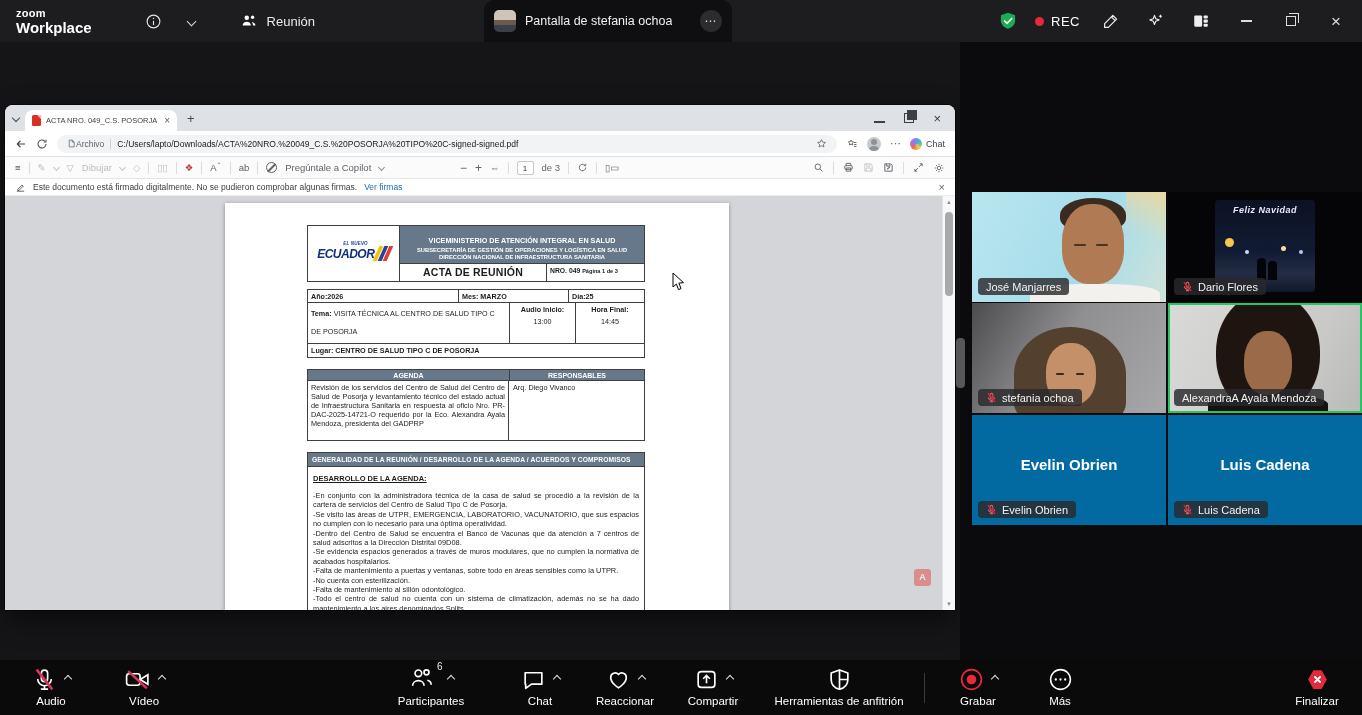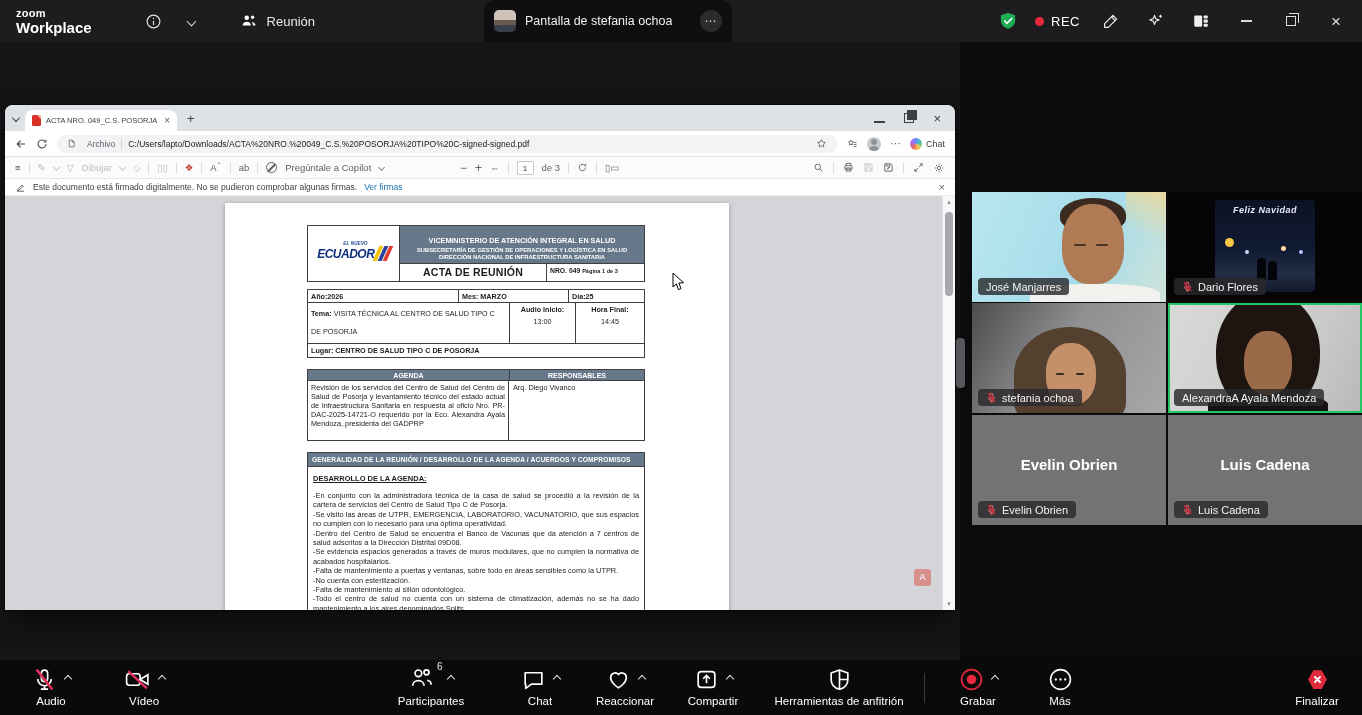--- a/index.html
+++ b/index.html
@@ -45,21 +45,21 @@
   .btab .x { font-size:10px; color:#5f6368; }
   .newtab { font-size:13px; color:#45494d; margin-left:10px; }
   .winctl { margin-left:auto; display:flex; align-items:center; gap:19px; margin-right:6px; }
   .winctl .min-bar, .winctl .restore-box::before { background:#3c4043; border-color:#3c4043; }
   .winctl .restore-box { border-color:#3c4043; }
   .winctl .x-glyph { color:#3c4043; font-size:13px; }
 
   .navbar { height:26px; background:#fff; border-bottom:1px solid #dfe1e5; display:flex; align-items:center; padding:0 10px; gap:9px; }
   .navico { color:#444; font-size:13px; line-height:1; display:flex; align-items:center; }
   .addr { flex:1; height:18px; background:#f1f3f4; border-radius:10px; display:flex; align-items:center; padding:0 10px; gap:6px; font-size:8.5px; color:#5f6368; overflow:hidden; }
-  .addr .scheme { display:flex; gap:11px; flex:none; }
+  .addr .scheme { display:flex; gap:0; flex:none; }
   .addr .sep { width:1px; height:10px; background:#d0d3d6; }
   .addr .url { color:#202124; white-space:nowrap; overflow:hidden; flex:1; }
   .addr svg, .navbar svg { flex:none; }
   .prof { width:14px; height:14px; border-radius:50%; background:#c6cace; position:relative; overflow:hidden; }
   .prof::before { content:""; position:absolute; left:4px; top:2.5px; width:6px; height:6px; border-radius:50%; background:#8d9297; }
   .prof::after { content:""; position:absolute; left:2px; top:9px; width:10px; height:7px; border-radius:50%; background:#8d9297; }
   .chatbtn { display:flex; align-items:center; gap:4px; font-size:9px; color:#3c4043; }
   .copilot { width:12px; height:12px; border-radius:50%; background:conic-gradient(#6a8bff,#3ec6a8,#f7c948,#ef6a5a,#b06ae8,#6a8bff); }
 
   .pdfbar { height:22px; background:#fbfbfc; border-bottom:1px solid #e4e6e8; display:flex; align-items:center; padding:0 10px; gap:8px; color:#5f6368; font-size:9.5px; position:relative; }
@@ -121,21 +121,21 @@
   .gen { margin-top:11px; }
   .gen .bar { font-size:6.7px; font-weight:bold; padding:3px 4px; border-bottom:1px solid #3f3f3f; letter-spacing:.1px; }
   .gen .body { padding:7px 5px 8px; }
   .gen .dsr { font-size:7.5px; font-weight:bold; text-decoration:underline; margin-bottom:8px; }
   .gen .txt div { font-size:7.4px; line-height:9.4px; text-align:justify; }
 
   .cursor { position:absolute; left:672px; top:272px; z-index:50; }
   .ext-thumb { position:absolute; left:956px; top:338px; width:9px; height:50px; background:#56565b; border-radius:4px; z-index:30; }
 
   
-  .tile { position:absolute; width:194px; height:110px; background:#737373; overflow:hidden; }
+  .tile { position:absolute; width:194px; height:110px; background:#0369a1; overflow:hidden; }
   .tile.active { border:2px solid #25c765; }
   .nlabel { position:absolute; left:6px; bottom:7px; background:rgba(42,42,44,.82); border-radius:4px; padding:2.5px 8px; font-size:11px; color:#f2f2f2; display:flex; align-items:center; gap:5px; white-space:nowrap; max-width:184px; overflow:hidden; z-index:5; }
   .tile.active .nlabel { left:4px; bottom:5px; }
   .center-name { position:absolute; width:100%; top:41px; text-align:center; font-size:15px; font-weight:bold; color:#fff; }
   
   .v-jose { background:linear-gradient(115deg,#b9e6f0 0%,#a5dcea 60%,#cfe3d9 100%); }
   .v-jose .warm { position:absolute; right:0; top:0; width:40px; height:60px; background:linear-gradient(200deg,#ead9a0,transparent 70%); }
   .v-jose .hair { position:absolute; left:88px; top:6px; width:66px; height:34px; background:#3a2a20; border-radius:50% 50% 40% 40%; }
   .v-jose .head { position:absolute; left:90px; top:12px; width:62px; height:80px; background:#b07a55; border-radius:46% 46% 42% 42%; }
   .v-jose .eye { position:absolute; width:12px; height:2px; background:#4a3322; border-radius:2px; top:52px; }

